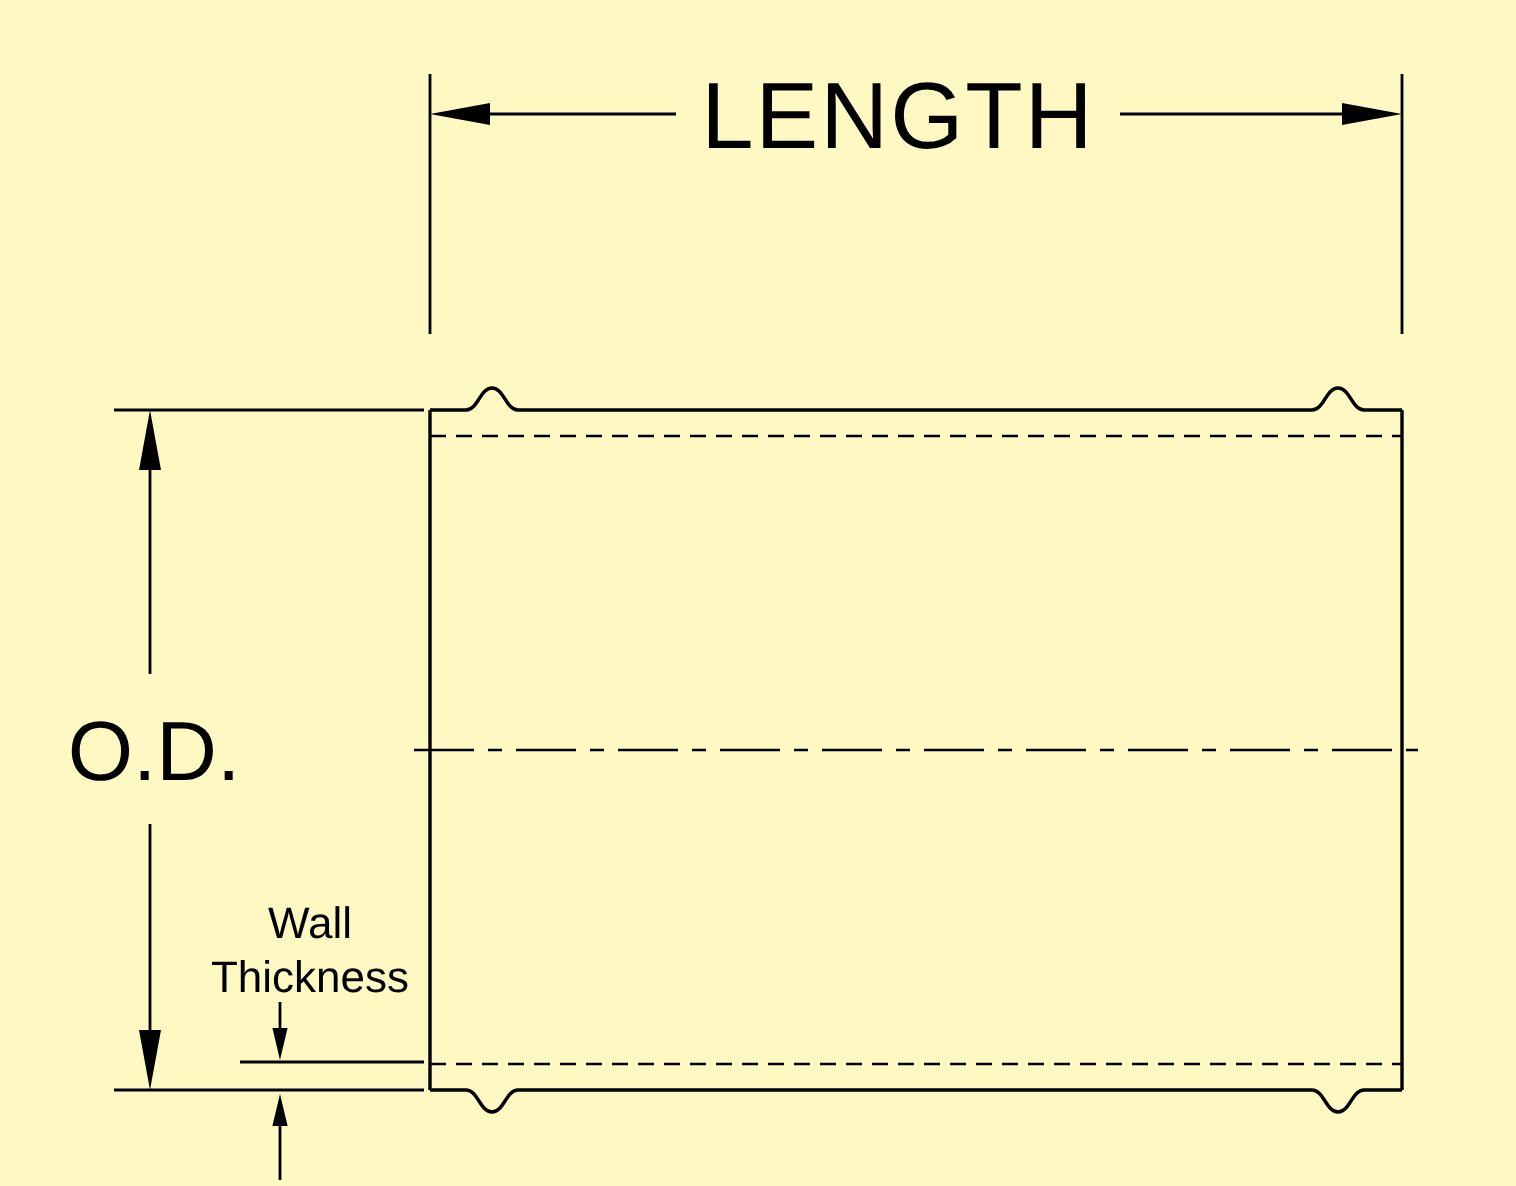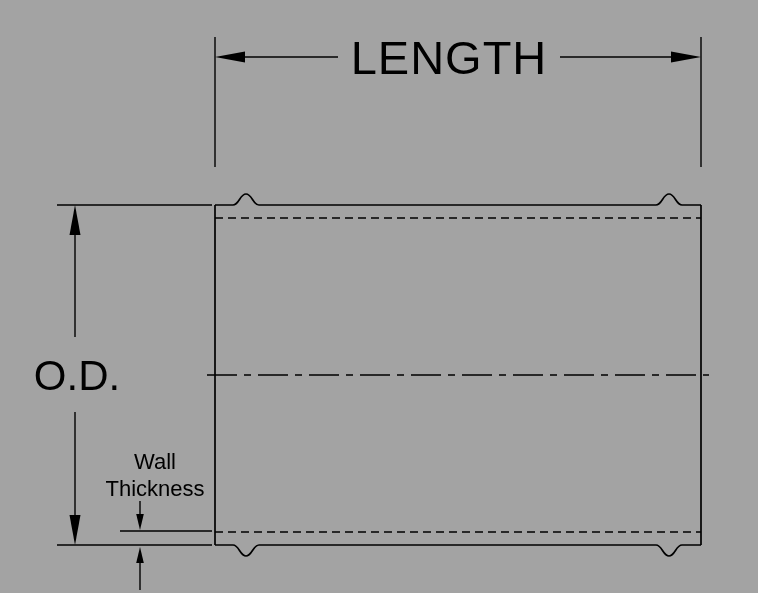--- a/index.html
+++ b/index.html
@@ -4,21 +4,21 @@
 <style>
   html, body {
     margin: 0;
     padding: 0;
     background: #ffffff;
   }
   .stage {
     position: relative;
     width: 758px;
     height: 593px;
-    background: #a3a3a3;
+    background: #fef9c3;
     overflow: hidden;
   }
   svg { display: block; }
   text {
     font-family: "Liberation Sans", "DejaVu Sans", sans-serif;
     fill: #000000;
   }
   .dim-label-large { font-size: 47px; letter-spacing: 1px; }
   .dim-label-med   { font-size: 42px; }
   .dim-label-small { font-size: 22px; }

